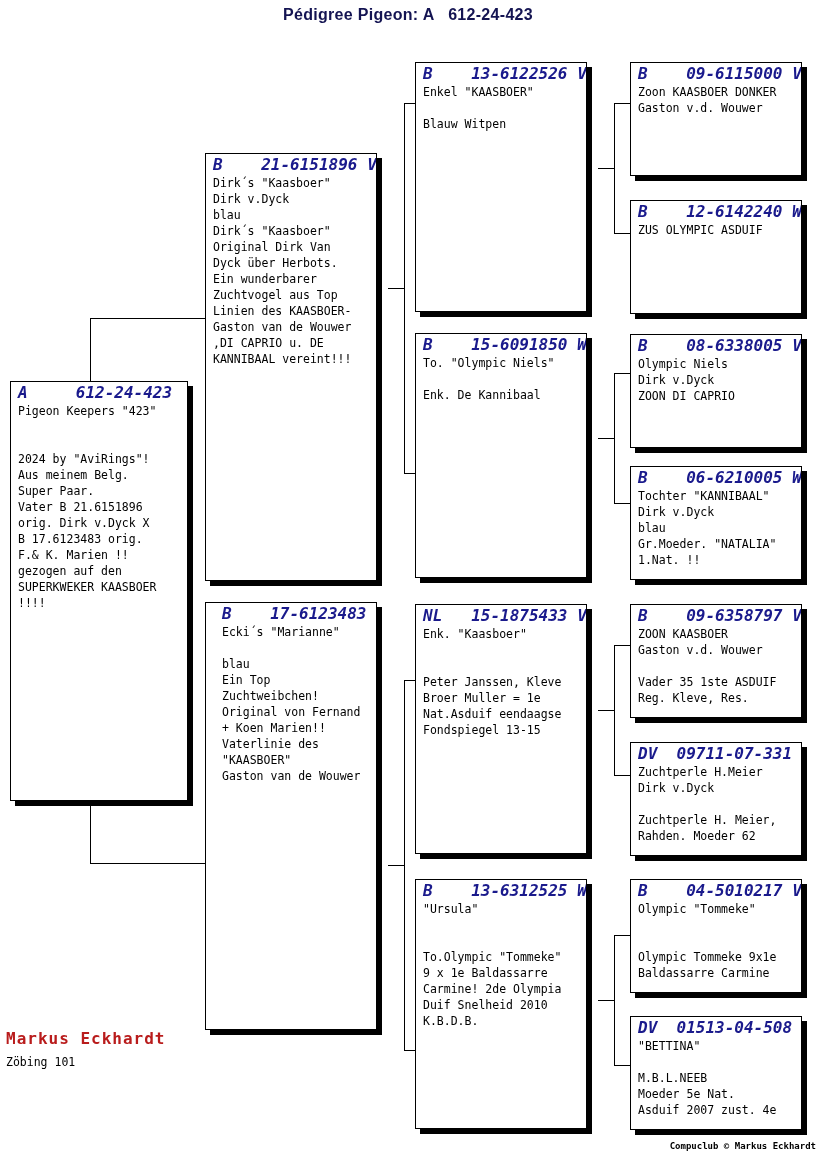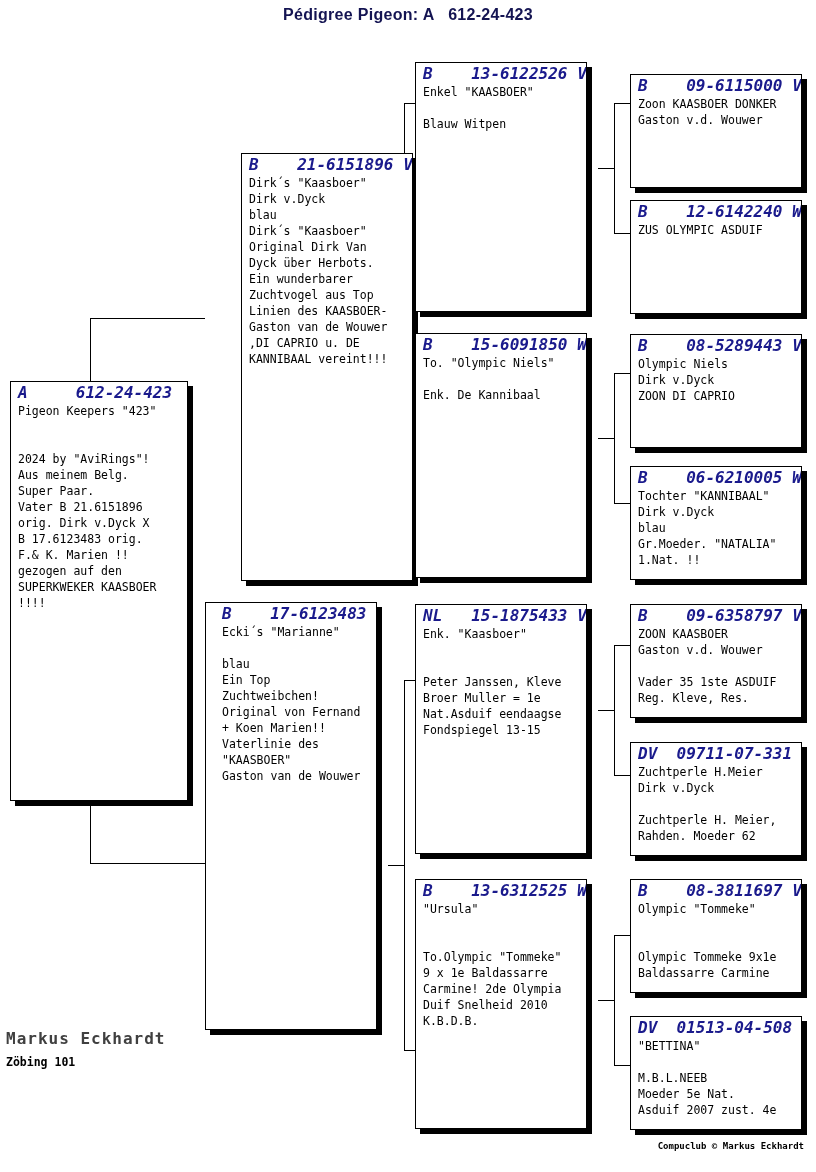--- a/index.html
+++ b/index.html
@@ -73,37 +73,36 @@
   #footer-block {
     position: absolute;
     left: 6px;
     top: 1030px;
     width: 340px;
   }
   #footer-name {
     font-family: "DejaVu Sans Mono", "Liberation Mono", monospace;
     font-size: 16px;
     font-weight: bold;
-    color: #404040;
+    color: #b91c1c;
     letter-spacing: 1px;
     white-space: pre;
     margin: 0 0 6px 0;
     line-height: 18px;
   }
   #footer-block .line {
     font-family: "DejaVu Sans Mono", "Liberation Mono", monospace;
     font-size: 11.5px;
     color: #000000;
     white-space: pre;
     line-height: 16px;
-    font-weight: bold;
   }
   #credit {
     position: absolute;
-    right: 12px;
+    right: 0;
     top: 1141px;
     font-family: "DejaVu Sans Mono", "Liberation Mono", monospace;
     font-size: 9px;
     font-weight: bold;
     color: #000000;
     white-space: pre;
     padding-left: 47px;
   }
 </style>
 </head>
@@ -156,21 +155,21 @@
 Super Paar.
 Vater B 21.6151896
 orig. Dirk v.Dyck X
 B 17.6123483 orig.
 F.&amp; K. Marien !!
 gezogen auf den
 SUPERKWEKER KAASBOER
 !!!!</span>
 </div>
 
-<div class="pedbox" style="left:205px; top:153px; width:172px; height:428px;margin-left:36px;">
+<div class="pedbox" style="left:205px; top:153px; width:172px; height:428px;">
   <span class="ring">B    21-6151896 V</span>
   <span class="body">Dirk´s "Kaasboer"
 Dirk v.Dyck
 blau
 Dirk´s "Kaasboer"
 Original Dirk Van
 Dyck über Herbots.
 Ein wunderbarer
 Zuchtvogel aus Top
 Linien des KAASBOER-
@@ -223,33 +222,33 @@
   <span class="body">"Ursula"
 
 
 To.Olympic "Tommeke"
 9 x 1e Baldassarre
 Carmine! 2de Olympia
 Duif Snelheid 2010
 K.B.D.B.</span>
 </div>
 
-<div class="pedbox" style="left:630px; top:62px; width:172px; height:114px;margin-top:12px;">
+<div class="pedbox" style="left:630px; top:62px; width:172px; height:114px;">
   <span class="ring">B    09-6115000 V</span>
   <span class="body">Zoon KAASBOER DONKER
 Gaston v.d. Wouwer</span>
 </div>
 
 <div class="pedbox" style="left:630px; top:200px; width:172px; height:114px;">
   <span class="ring">B    12-6142240 W</span>
   <span class="body">ZUS OLYMPIC ASDUIF</span>
 </div>
 
 <div class="pedbox" style="left:630px; top:334px; width:172px; height:114px;">
-  <span class="ring">B    08-5289443 V</span>
+  <span class="ring">B    08-6338005 V</span>
   <span class="body">Olympic Niels
 Dirk v.Dyck
 ZOON DI CAPRIO</span>
 </div>
 
 <div class="pedbox" style="left:630px; top:466px; width:172px; height:114px;">
   <span class="ring">B    06-6210005 W</span>
   <span class="body">Tochter "KANNIBAAL"
 Dirk v.Dyck
 blau
@@ -269,21 +268,21 @@
 <div class="pedbox" style="left:630px; top:742px; width:172px; height:114px;">
   <span class="ring">DV  09711-07-331 W</span>
   <span class="body">Zuchtperle H.Meier
 Dirk v.Dyck
 
 Zuchtperle H. Meier,
 Rahden. Moeder 62</span>
 </div>
 
 <div class="pedbox" style="left:630px; top:879px; width:172px; height:114px;">
-  <span class="ring">B    08-3811697 V</span>
+  <span class="ring">B    04-5010217 V</span>
   <span class="body">Olympic "Tommeke"
 
 
 Olympic Tommeke 9x1e
 Baldassarre Carmine</span>
 </div>
 
 <div class="pedbox" style="left:630px; top:1016px; width:172px; height:114px;">
   <span class="ring">DV  01513-04-508 W</span>
   <span class="body">"BETTINA"

